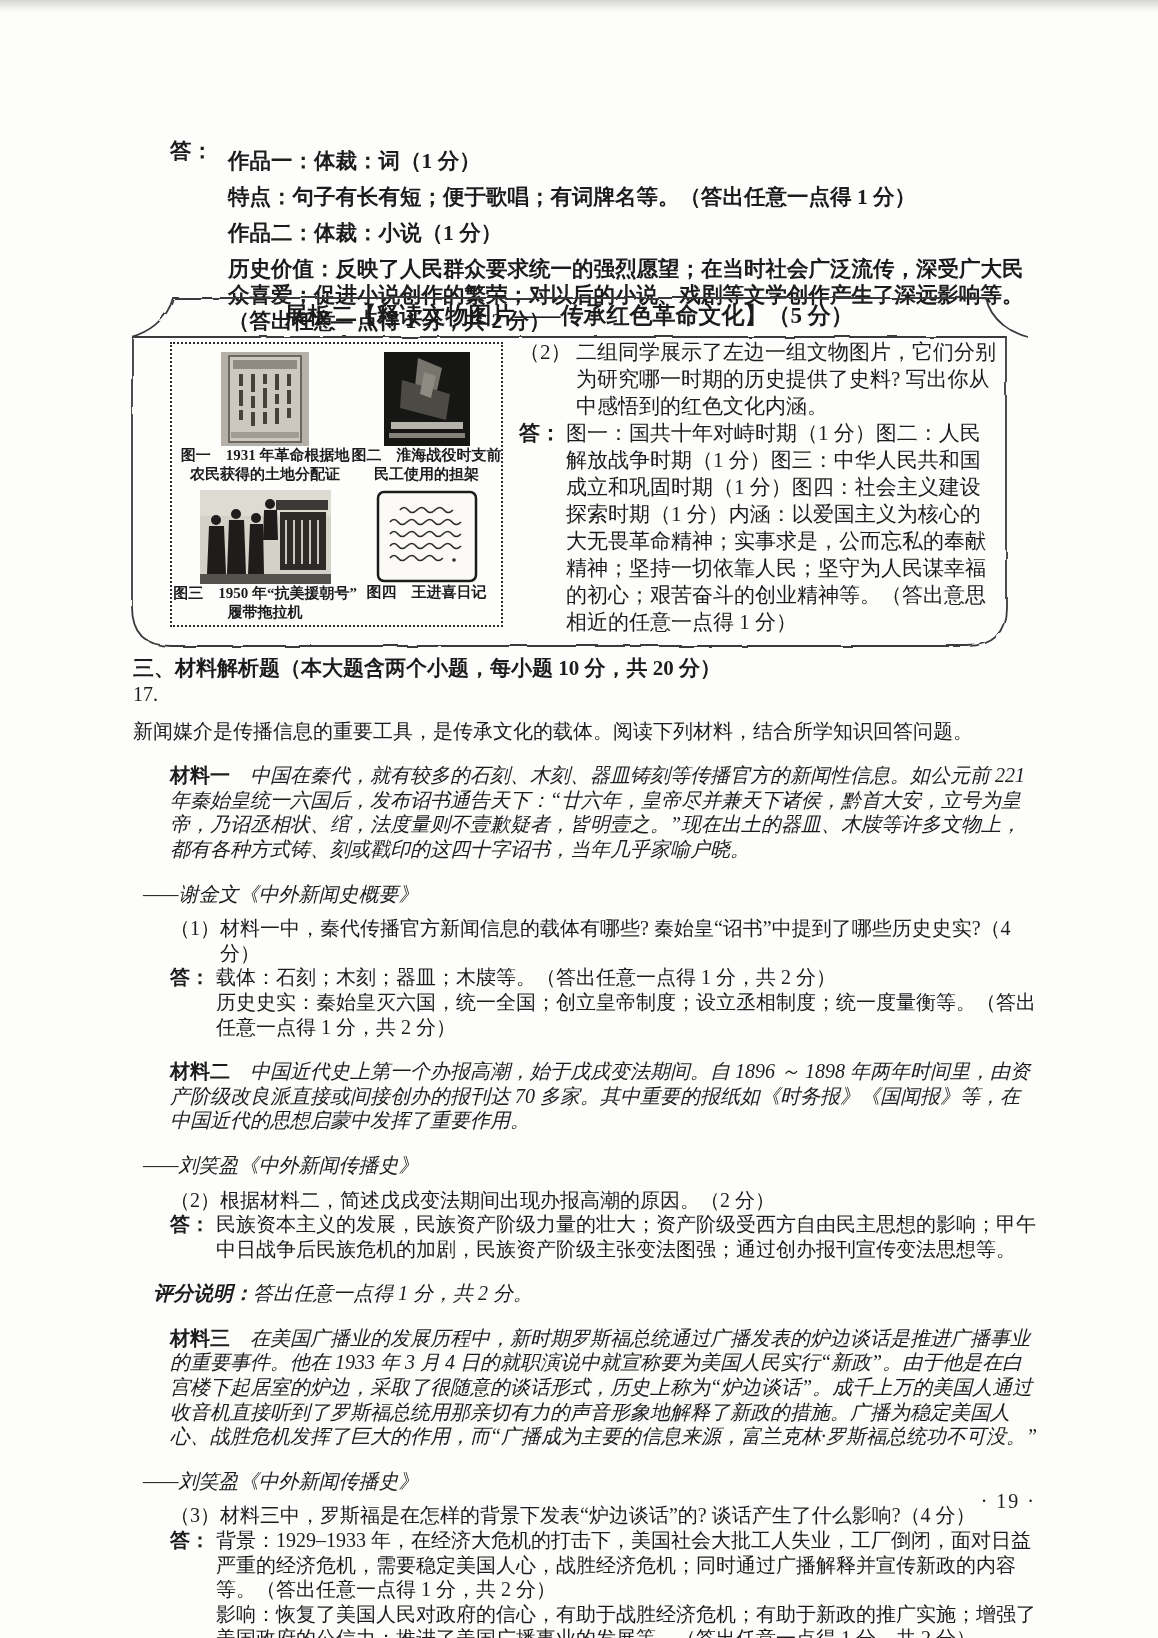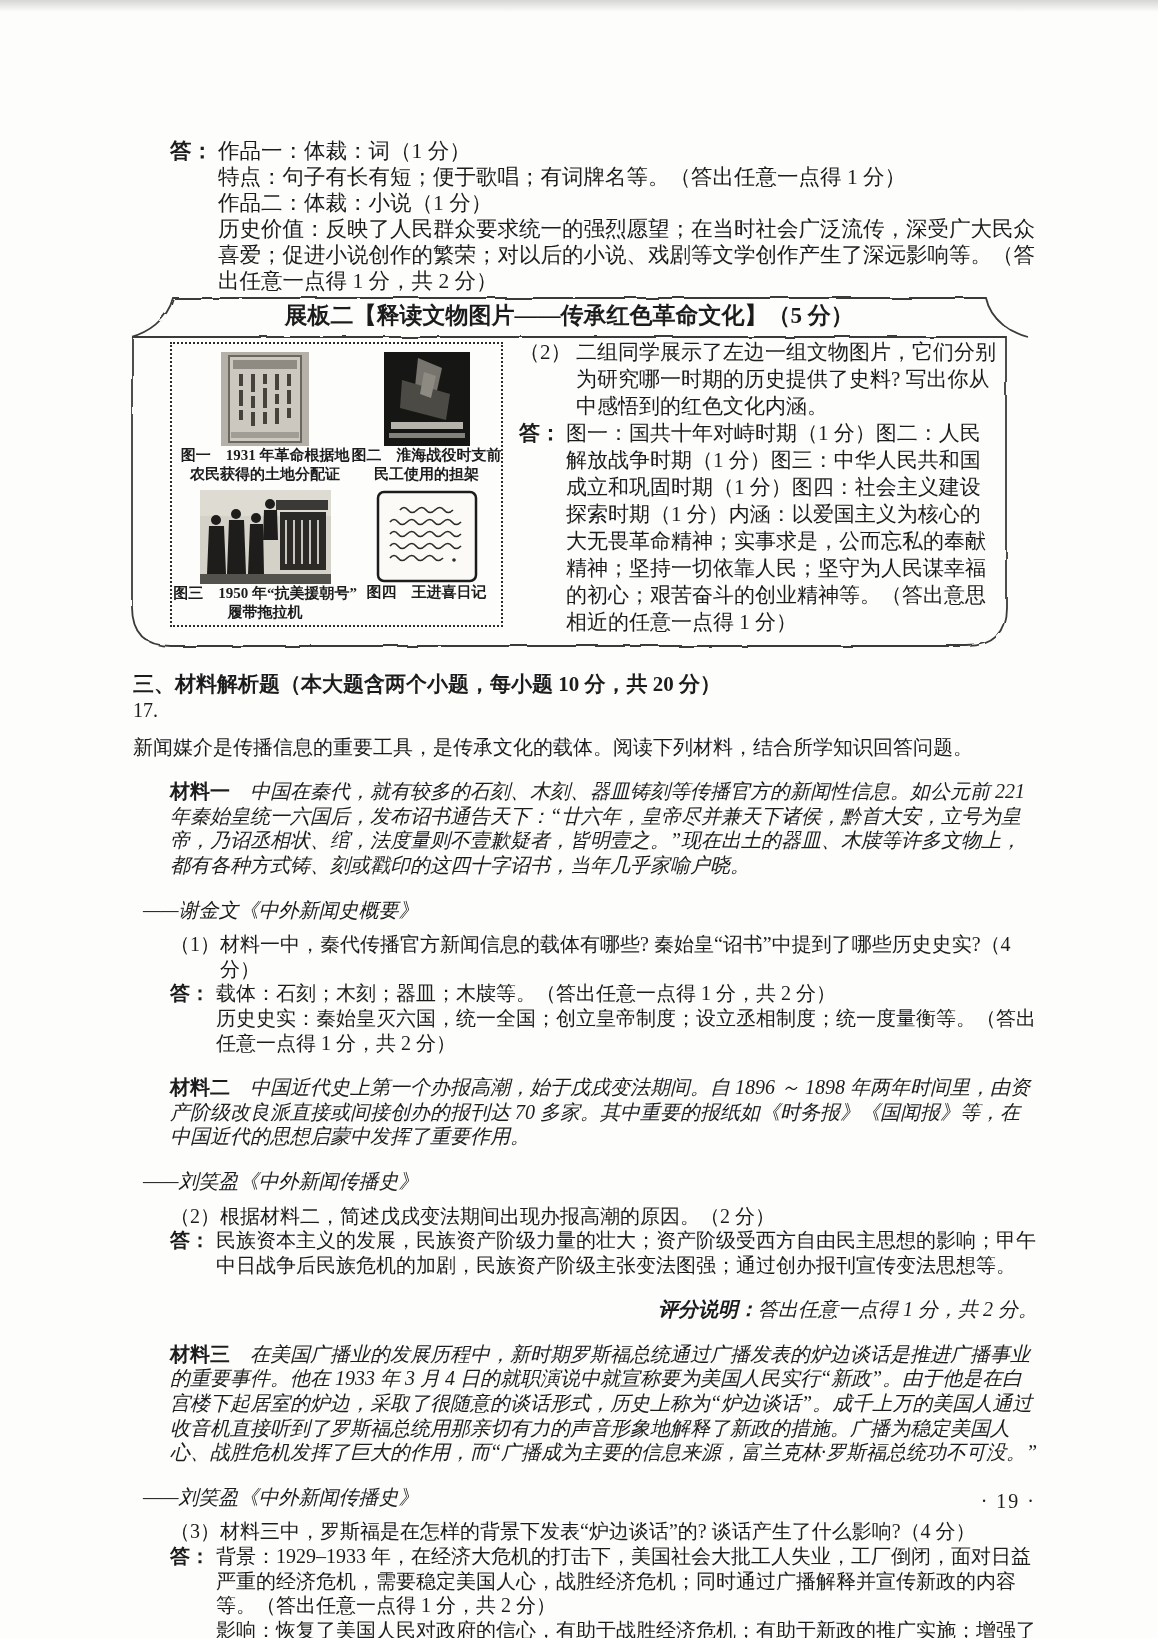--- a/index.html
+++ b/index.html
@@ -6,52 +6,52 @@
   .page{
     position:relative;width:1158px;height:1638px;background:#fdfdfc;
     font-family:"Liberation Serif","DejaVu Serif",serif;color:#1c1c1c;overflow:hidden;
   }
   .scan-top{position:absolute;top:0;left:0;right:0;height:12px;
     background:linear-gradient(#d6d6d4,#fdfdfc);}
   
   .q16{position:absolute;left:170px;top:138px;width:868px;display:flex;
     font-size:21.5px;line-height:26px;}
   .q16 .lbl{flex:0 0 48px;font-weight:bold;}
-  .q16 .content p{margin:0;}
+  .q16 .content p{margin:10px;font-weight:bold;}
   
   .banner-svg{position:absolute;left:0;top:0;pointer-events:none;}
   .panel-title{position:absolute;left:132px;top:301px;width:874px;text-align:center;
     font-weight:bold;font-size:23px;line-height:30px;}
   .fig-board{position:absolute;left:170px;top:342px;width:333px;height:285px;
     box-sizing:border-box;border:2.5px dotted #2b2b2b;padding:8px 2px 4px 2px;
     display:grid;grid-template-columns:182px 141px;row-gap:6px;justify-items:center;align-items:start;}
   .fig{display:flex;flex-direction:column;align-items:center;justify-content:center;}
   .fig .img{display:block;}
   .cap{font-size:15px;line-height:19px;font-weight:600;white-space:nowrap;text-align:center;}
   .panel-right{position:absolute;left:519px;top:339px;width:478px;
     font-size:21px;line-height:27px;}
   .hang{display:flex;}
   .hang .qlbl{flex:0 0 57px;}
   .hang .albl{flex:0 0 47px;font-weight:bold;}
   .hang .txt{flex:1;}
   
   .sec{position:absolute;left:133px;top:656px;width:905px;font-size:20px;line-height:24.6px;}
-  .sec .heading{font-weight:bold;font-size:21px;margin:16px 0 1px 0;}
+  .sec .heading{font-weight:bold;font-size:21px;margin:0 0 1px 0;}
   .row17{display:flex;flex-direction:column;}
   .row17 .num{flex:0 0 37px;}
   .mat{margin-left:37px;}
   .mat .mlbl{font-weight:bold;font-style:normal;text-align:center;}
   .kai{font-style:italic;}
   .src{text-align:left;margin:10px;}
   .subq{display:flex;margin-left:37px;}
   .subq .qlbl{flex:0 0 46px;}
   .ans{display:flex;margin-left:37px;}
   .ans .albl{flex:0 0 46px;font-weight:bold;}
   .ans .txt p{margin:0;}
-  .score{margin-left:20px;text-align:right;}
+  .score{margin-left:20px;}
   .score .slbl{font-weight:bold;font-style:italic;}
   .pageno{position:absolute;top:1490px;right:122px;font-size:20px;letter-spacing:2px;margin-left:8px;}
 </style>
 </head>
 <body>
 
 <div class="page">
   <div class="scan-top"></div>
 
   <div class="q16">

